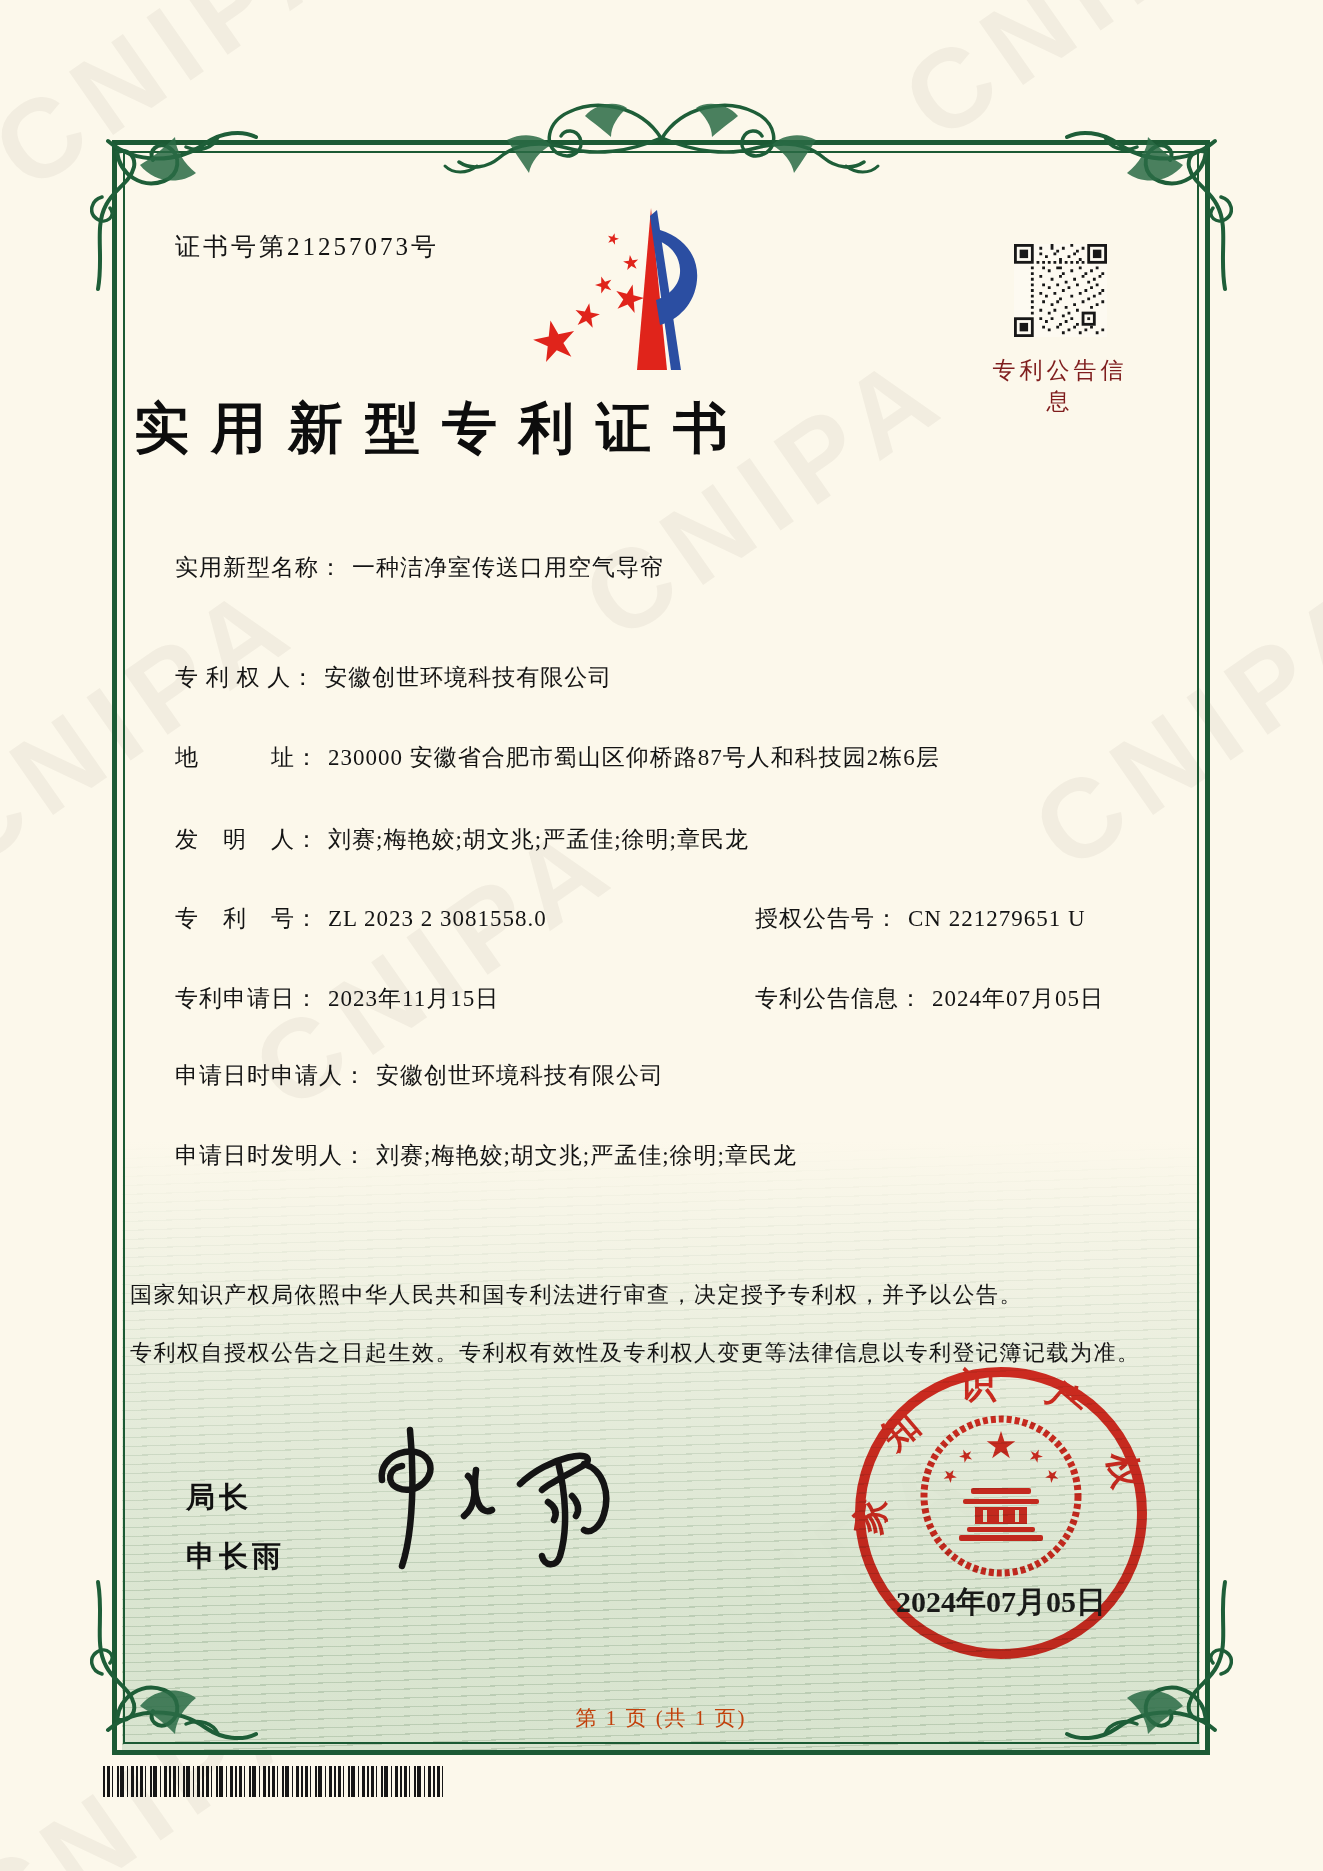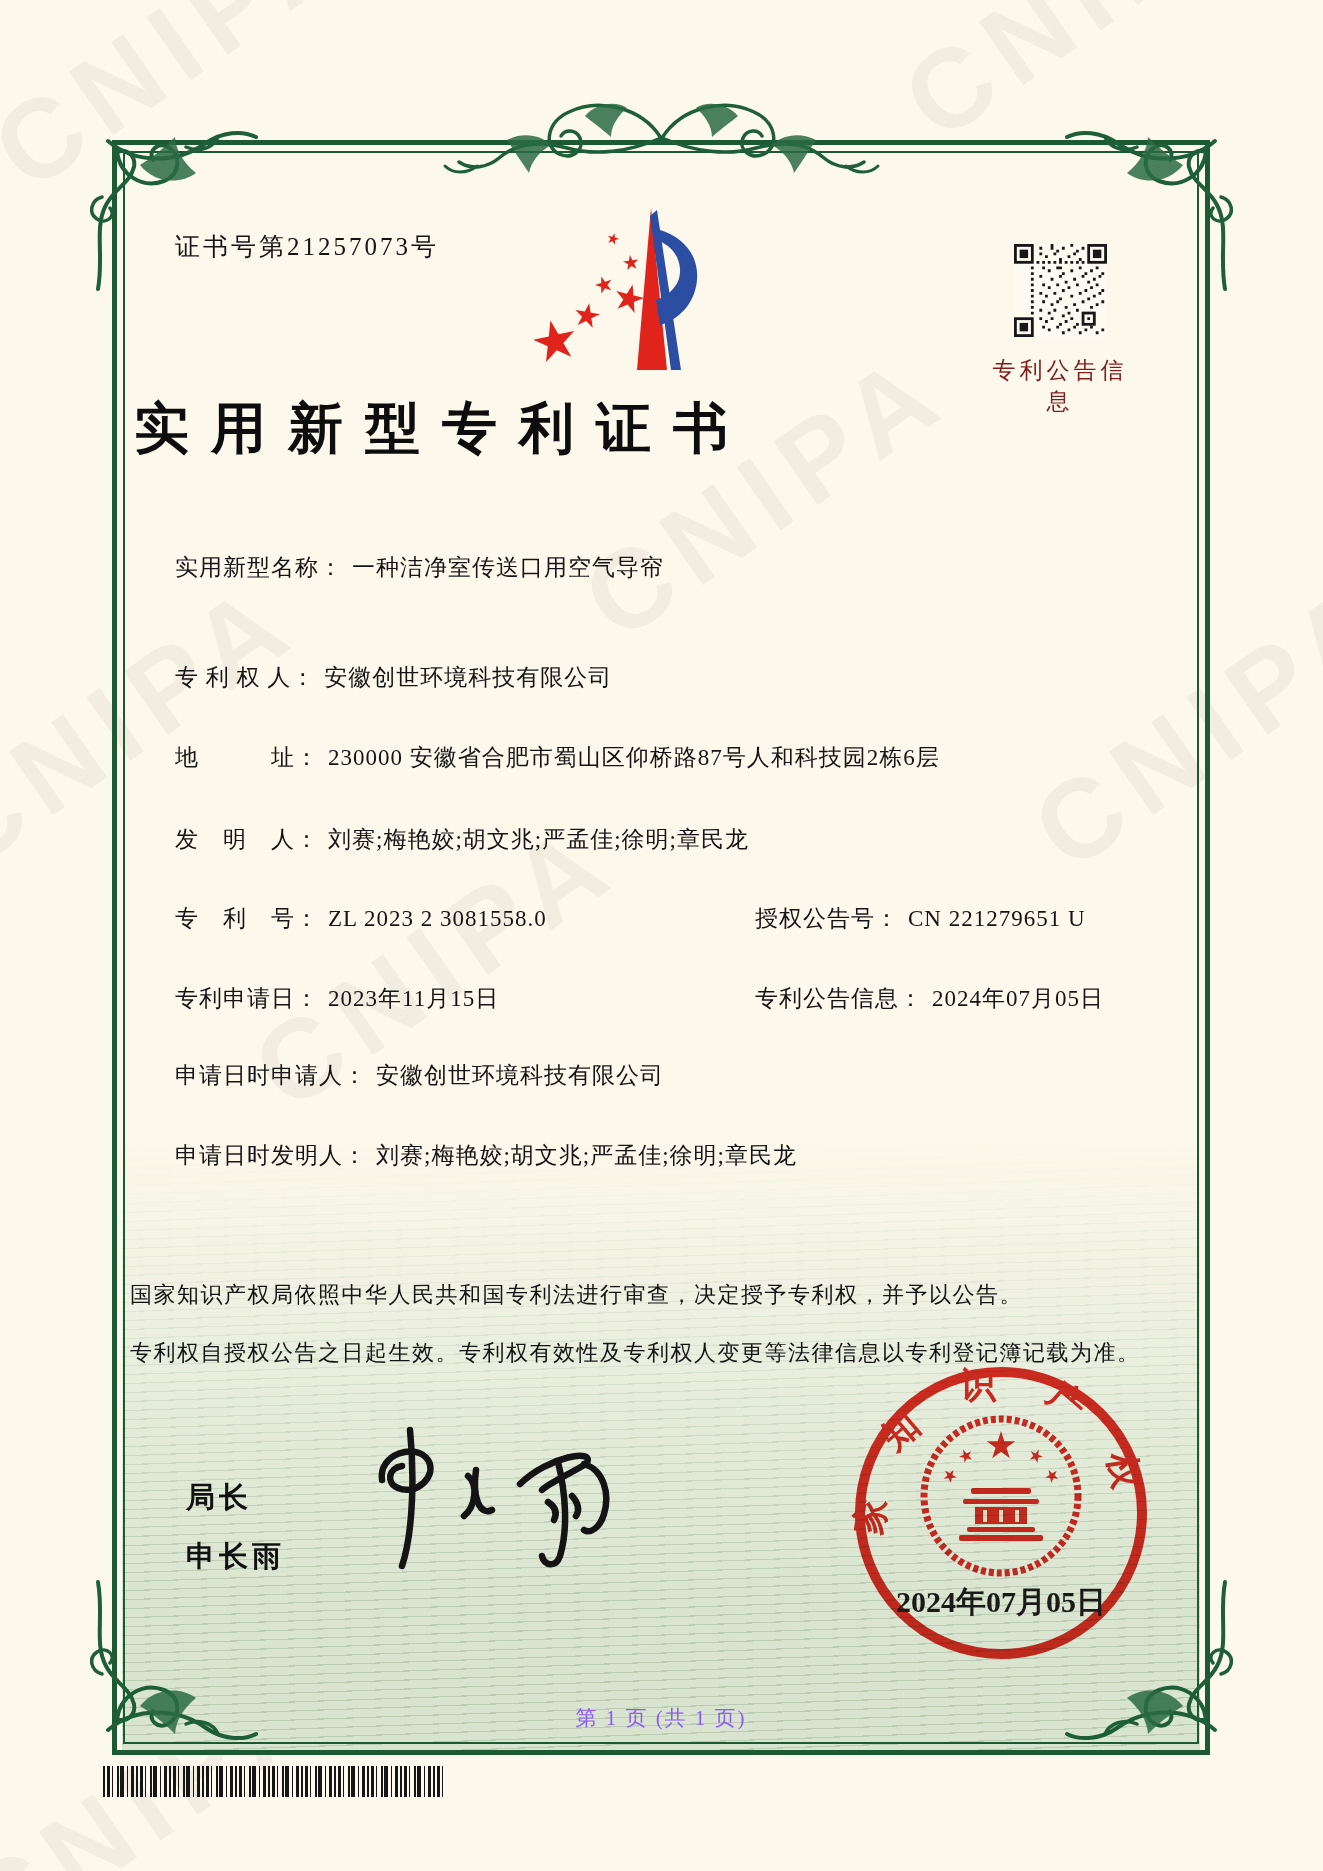--- a/index.html
+++ b/index.html
@@ -70,21 +70,21 @@
     position:absolute;left:186px;z-index:5;
     font-family:Liberation Serif, serif;
     font-weight:700;font-size:29px;letter-spacing:4px;color:#111;
   }
   .signature{position:absolute;left:352px;top:1418px;z-index:5;}
   
   .seal{position:absolute;left:846px;top:1358px;z-index:6;opacity:0.94;mix-blend-mode:multiply;}
   
   .page-info{
     position:absolute;left:112px;top:1704px;width:1098px;text-align:center;
-    font-size:21px;letter-spacing:2px;z-index:5;color:#8b5cf6;
+    font-size:21px;letter-spacing:2px;z-index:5;color:#c2410c;
   }
   .barcode{
     position:absolute;left:103px;top:1766px;width:343px;height:31px;z-index:5;
     background:repeating-linear-gradient(90deg,
       #161616 0px,#161616 2px,transparent 2px,transparent 4px,
       #161616 4px,#161616 7px,transparent 7px,transparent 9px,
       #161616 9px,#161616 10px,transparent 10px,transparent 14px,
       #161616 14px,#161616 16px,transparent 16px,transparent 17px,
       #161616 17px,#161616 21px,transparent 21px,transparent 24px,
       #161616 24px,#161616 25px,transparent 25px,transparent 28px,

